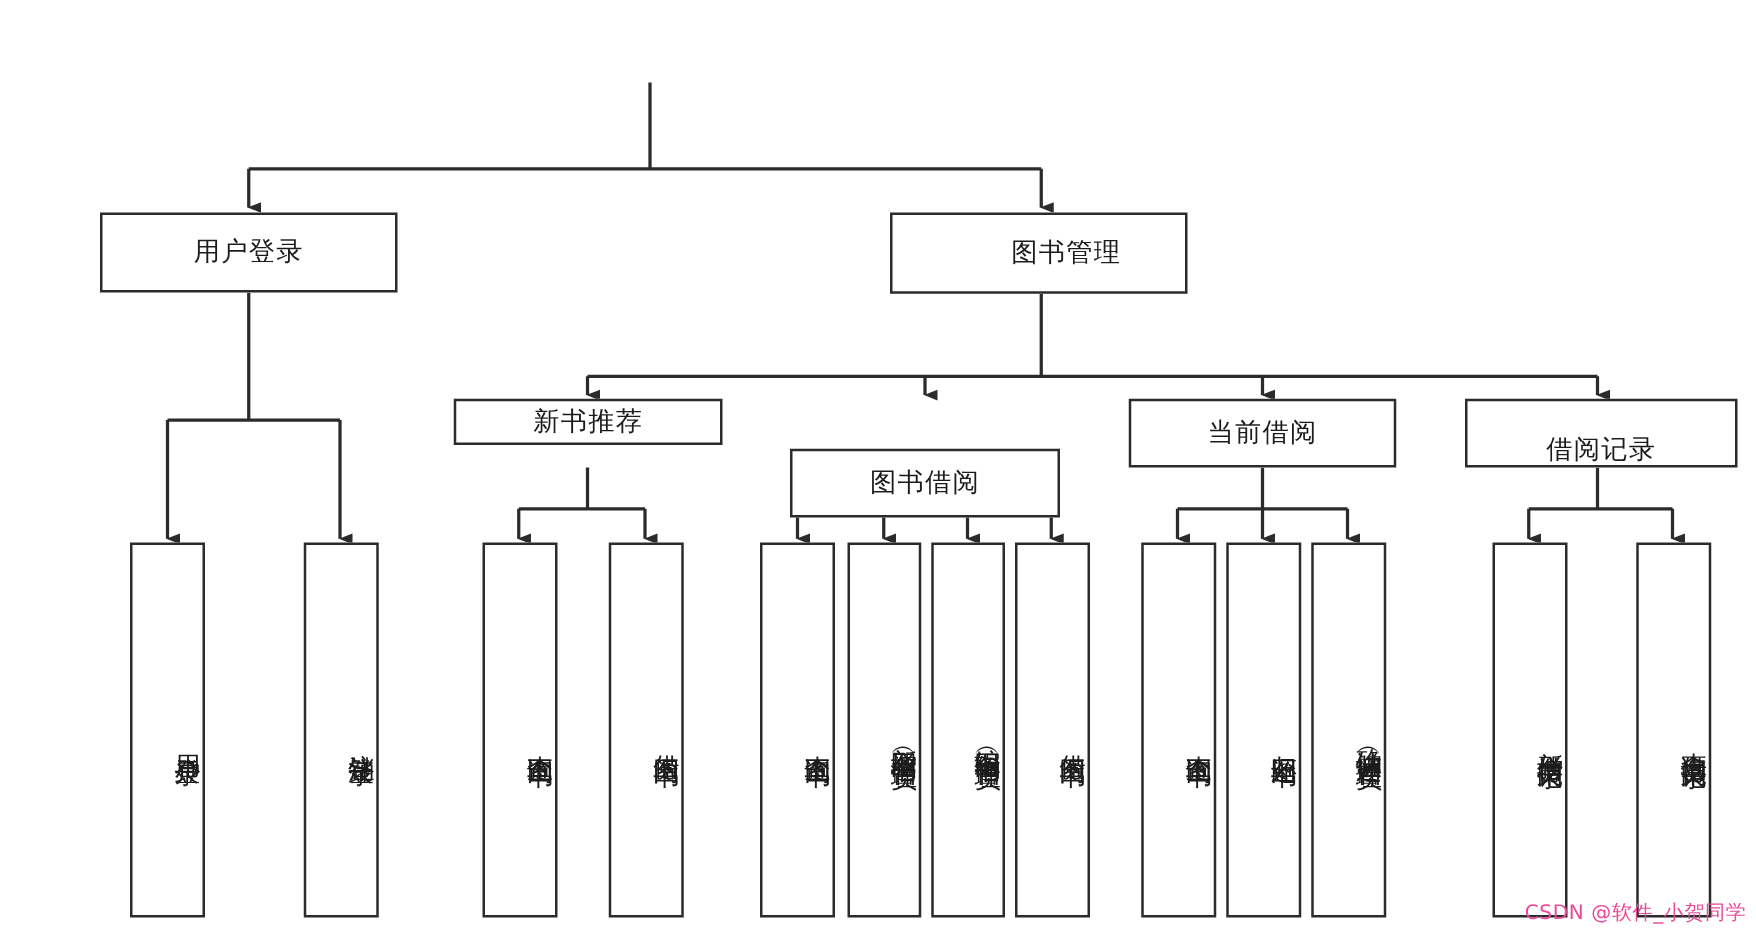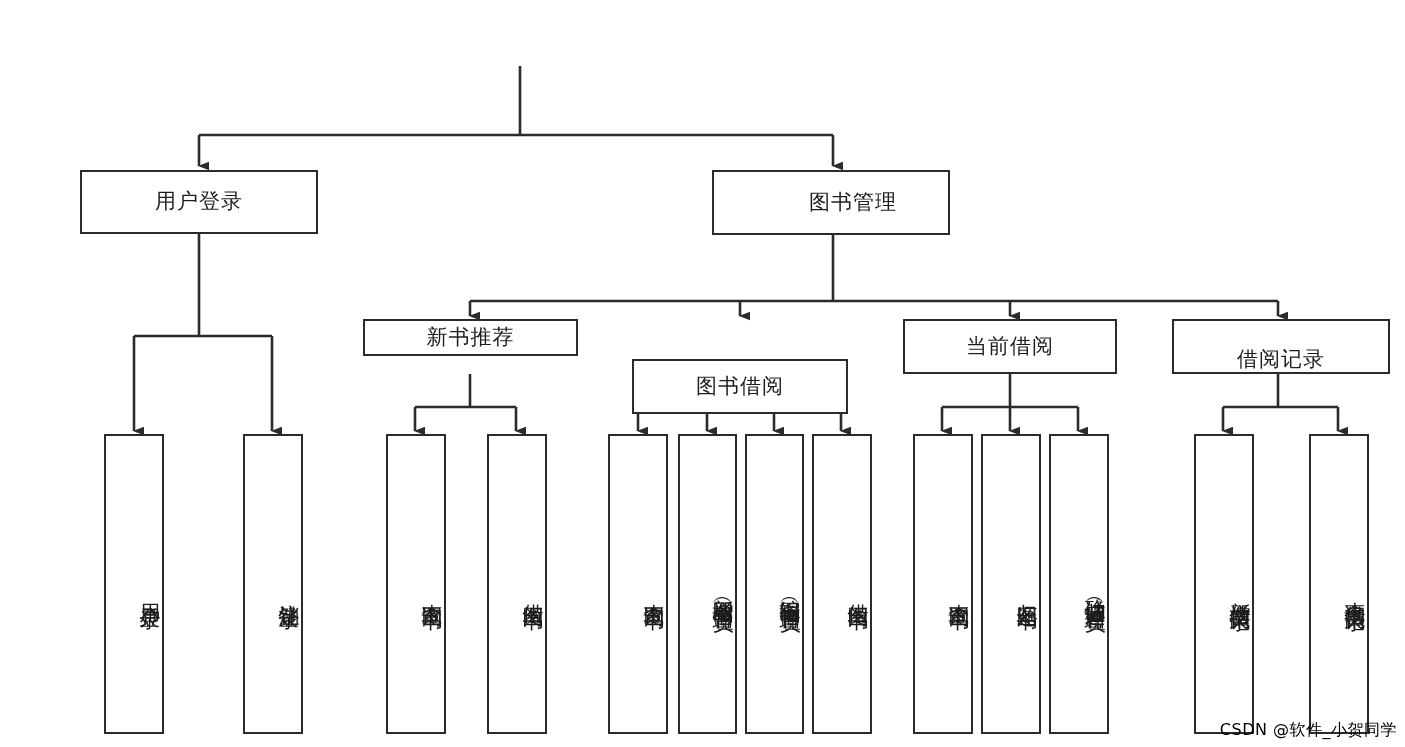--- a/index.html
+++ b/index.html
@@ -55,21 +55,21 @@
   .node.vert .vtxt {
     writing-mode: vertical-rl;
     text-orientation: upright;
     display: block;
   }
   #watermark {
     position: absolute;
     right: 8px;
     bottom: 6px;
     font-size: 16px;
-    color: #000000;
+    color: #ec4899;
     letter-spacing: 0.5px;
     user-select: none;
     white-space: nowrap;
     margin-left: 23px;
   }
 </style>
 </head>
 <body>
 
 <div id="stage">

